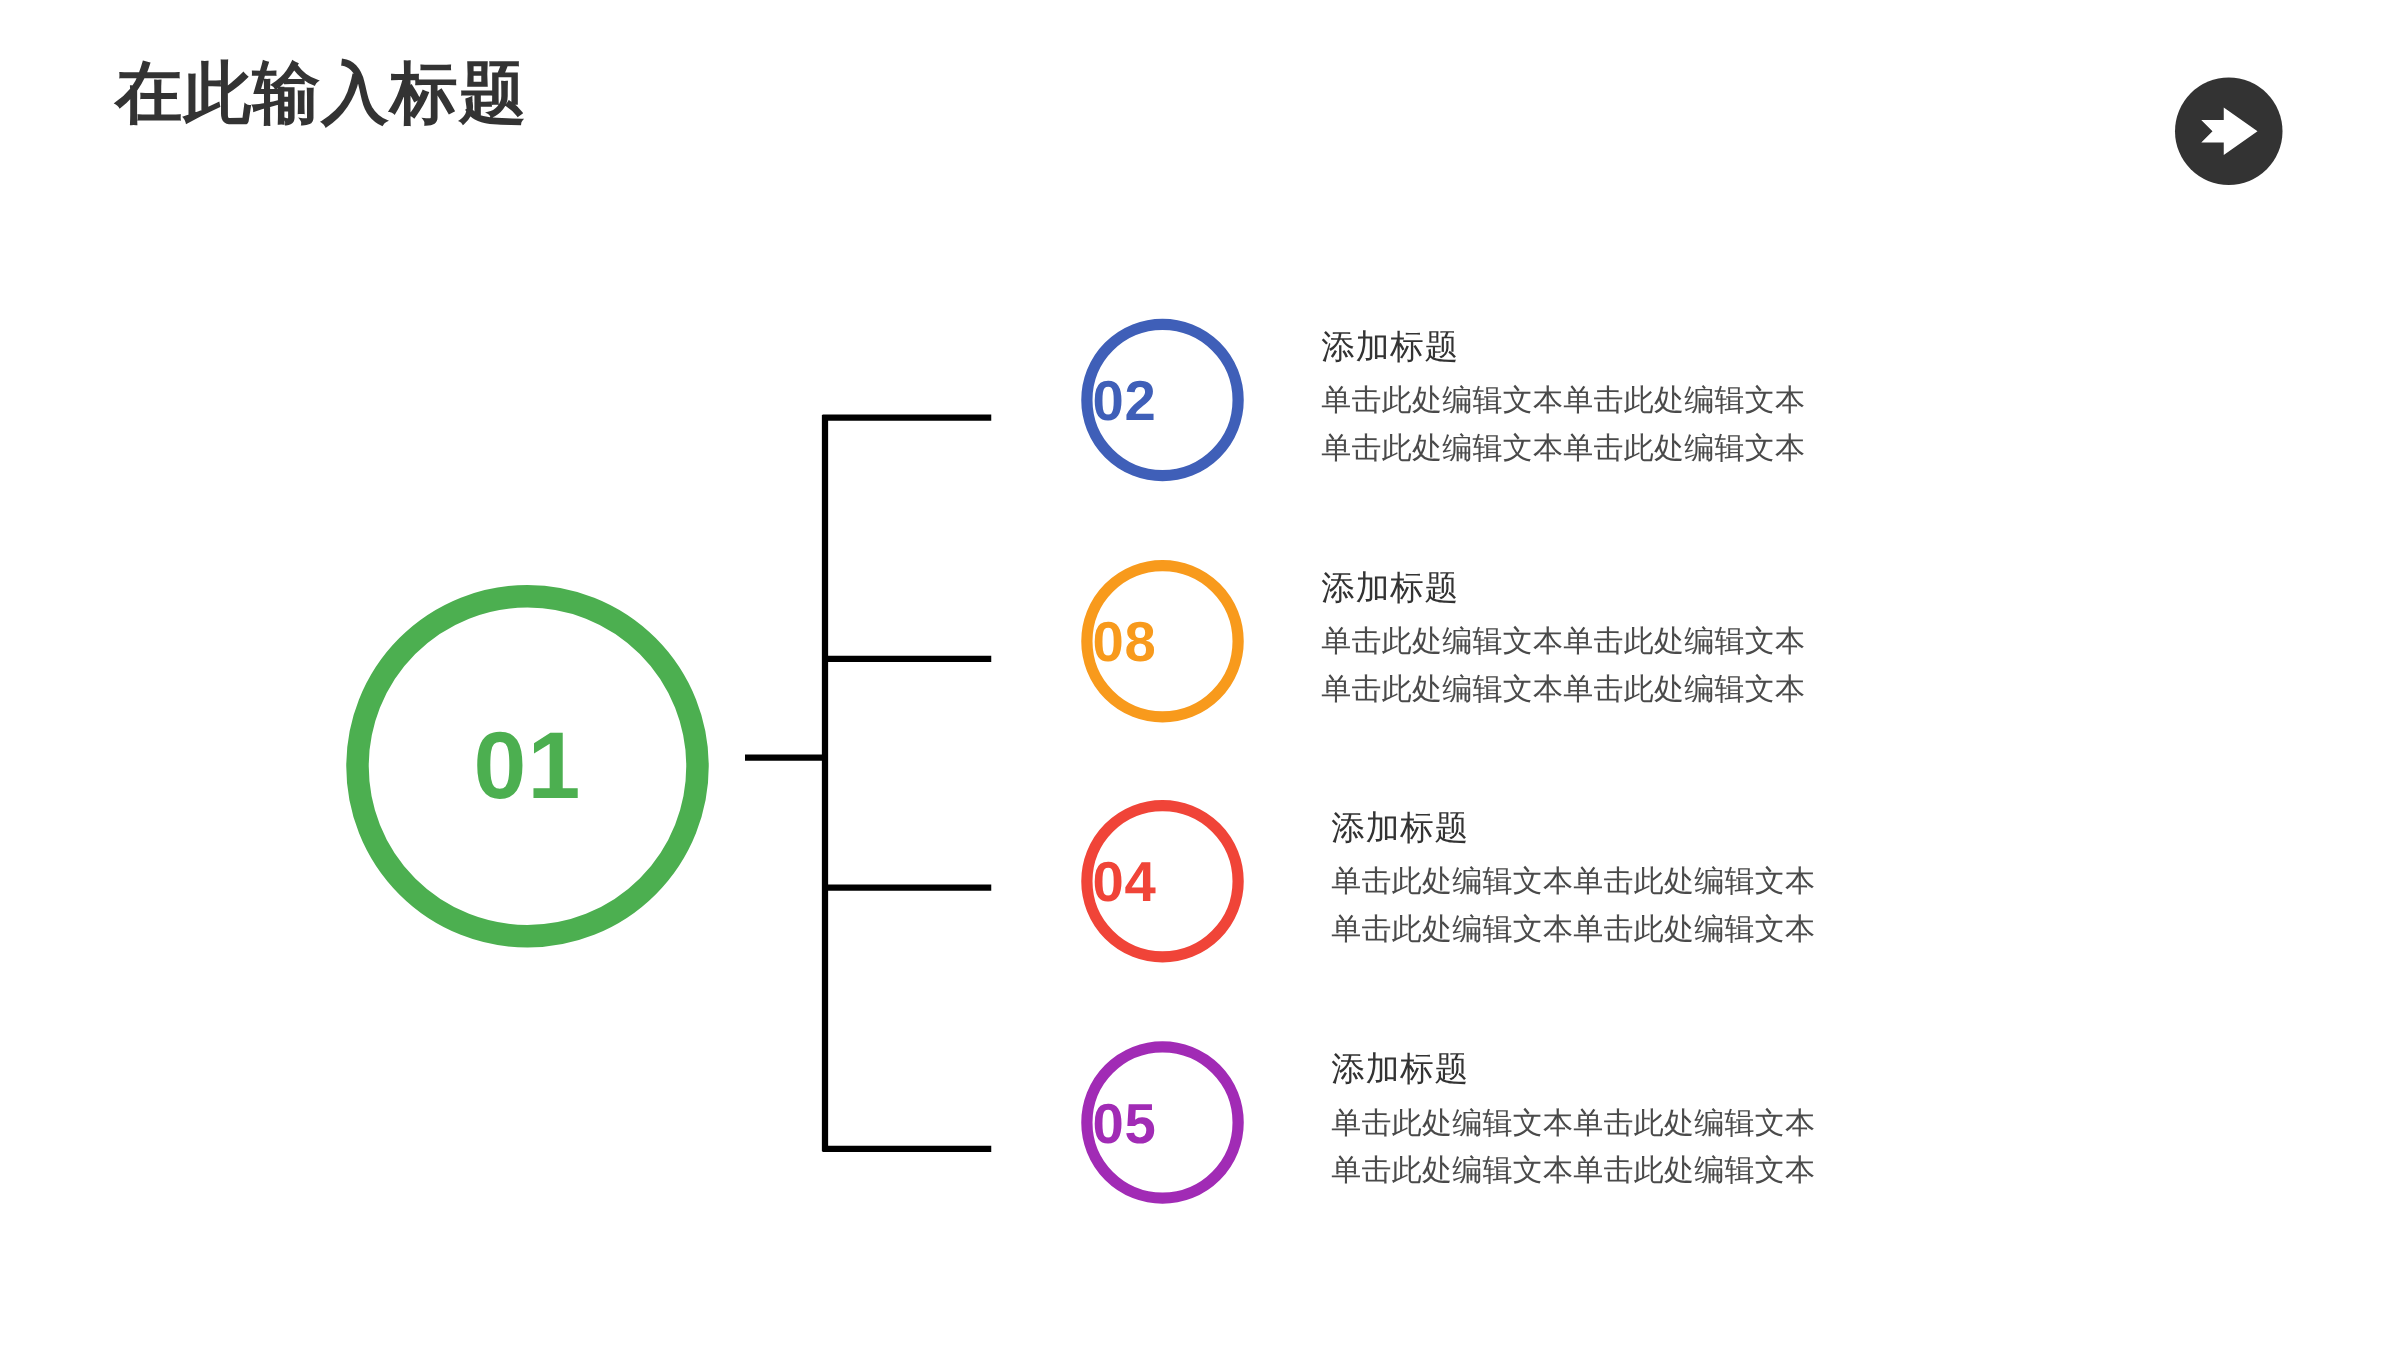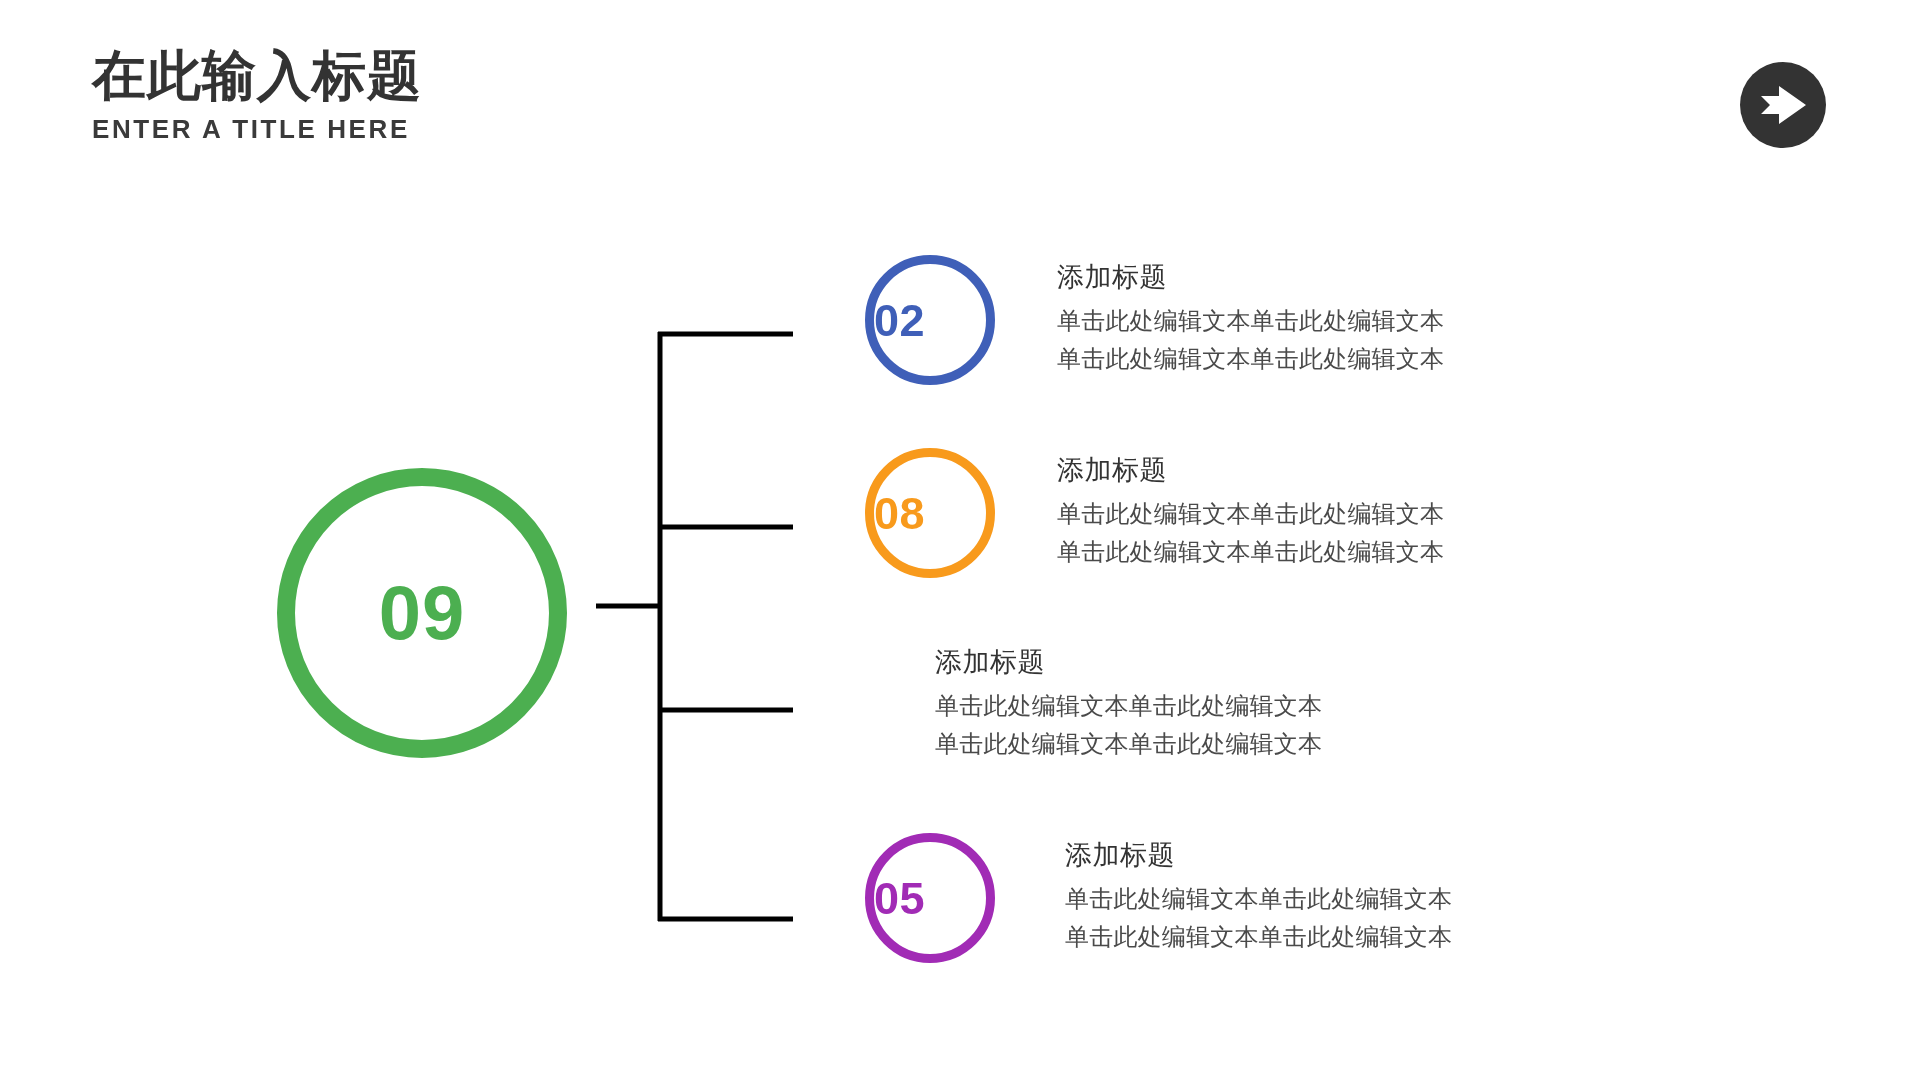--- a/index.html
+++ b/index.html
@@ -159,21 +159,20 @@
   #step-04 .step-text { padding-left: 70px; }
   #step-05 .step-text { padding-left: 70px; }
 </style>
 </head>
 <body>
 
 <div class="slide">
 
   <div class="header">
     <div class="header-title-cn" style="color: rgb(51, 51, 51);">在此输入标题</div>
-    <div class="header-title-en">ENTER A TITLE HERE</div>
   </div>
 
   <div class="arrow-badge" style="background: rgb(51, 51, 51);">
     <span>
       <svg width="52" height="44" viewBox="0 0 52 44" aria-hidden="true">
         <path d="M4 13 L22 13 L22 3 L49 22 L22 41 L22 31 L4 31 L13 22 Z" fill="#ffffff"></path>
       </svg>
     </span>
   </div>
 
@@ -186,21 +185,21 @@
     <line x1="658" y1="334" x2="793" y2="334" stroke="#000000" stroke-width="5"></line>
 
     <line x1="658" y1="527" x2="793" y2="527" stroke="#000000" stroke-width="5"></line>
 
     <line x1="658" y1="710" x2="793" y2="710" stroke="#000000" stroke-width="5"></line>
 
     <line x1="658" y1="919" x2="793" y2="919" stroke="#000000" stroke-width="5"></line>
   </svg>
 
   <div class="hub" id="hub-circle" style="border-color: rgb(76, 175, 80);">
-    <span class="hub-number" style="color: rgb(76, 175, 80);">09</span>
+    <span class="hub-number" style="color: rgb(76, 175, 80);">01</span>
   </div>
 
   <div class="step" id="step-02">
     <div class="step-circle" style="border-color: rgb(63, 95, 184);">
       <span class="step-number" style="color: rgb(63, 95, 184);">02</span>
     </div>
     <div class="step-text">
       <div class="step-title">添加标题</div>
       <div class="step-desc">
         <div>单击此处编辑文本单击此处编辑文本</div>
@@ -216,20 +215,23 @@
     <div class="step-text">
       <div class="step-title">添加标题</div>
       <div class="step-desc">
         <div>单击此处编辑文本单击此处编辑文本</div>
         <div>单击此处编辑文本单击此处编辑文本</div>
       </div>
     </div>
   </div>
 
   <div class="step" id="step-04">
+    <div class="step-circle" style="border-color: rgb(240, 68, 56);">
+      <span class="step-number" style="color: rgb(240, 68, 56);">04</span>
+    </div>
     <div class="step-text">
       <div class="step-title">添加标题</div>
       <div class="step-desc">
         <div>单击此处编辑文本单击此处编辑文本</div>
         <div>单击此处编辑文本单击此处编辑文本</div>
       </div>
     </div>
   </div>
 
   <div class="step" id="step-05">

